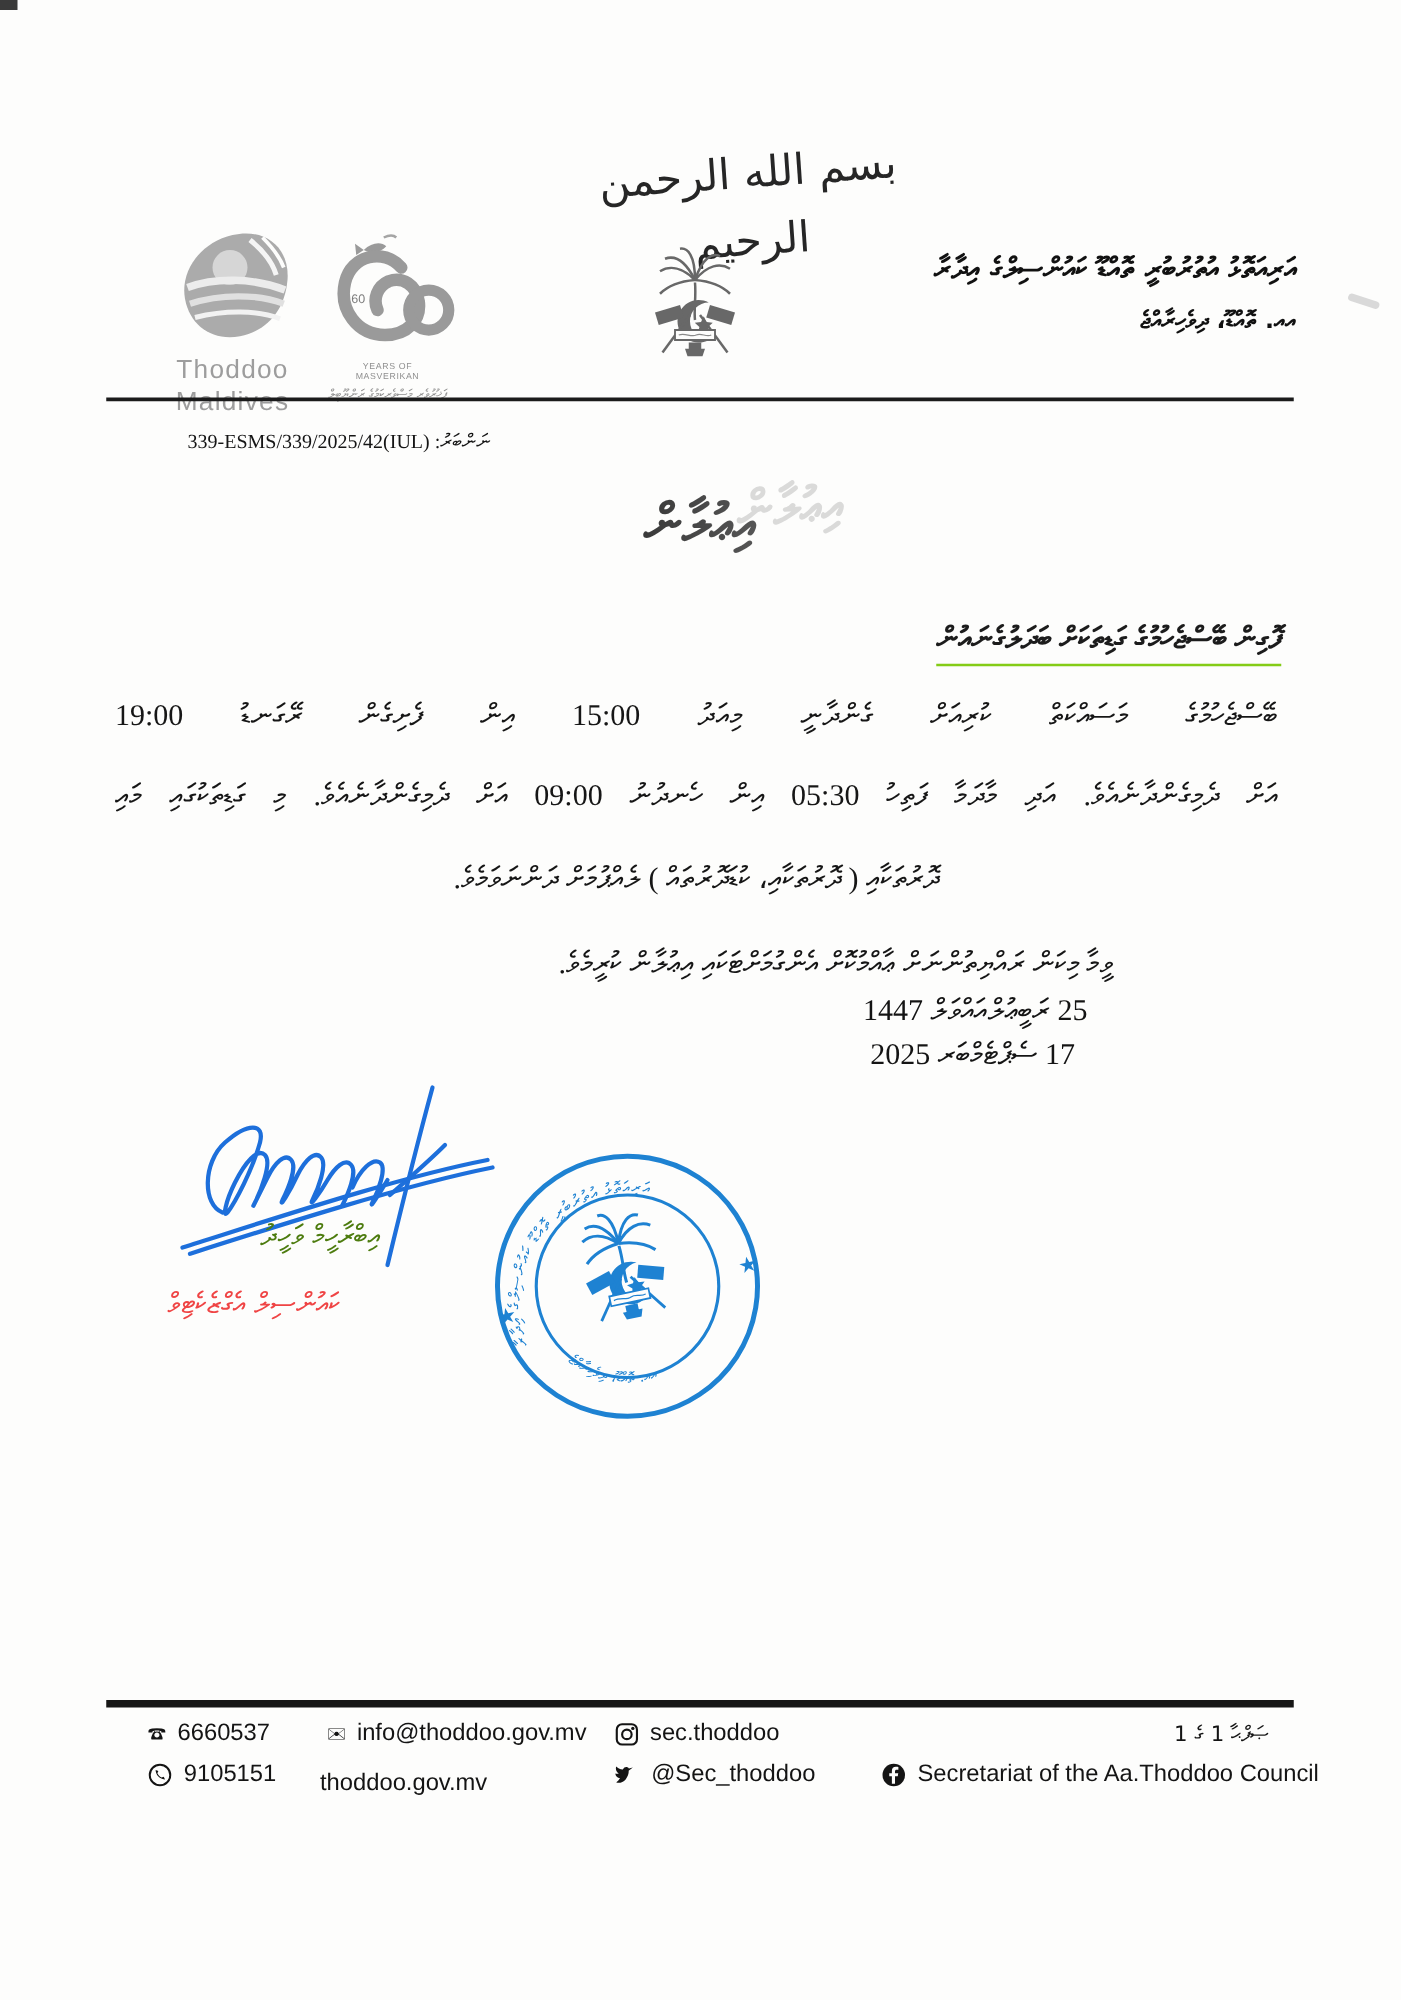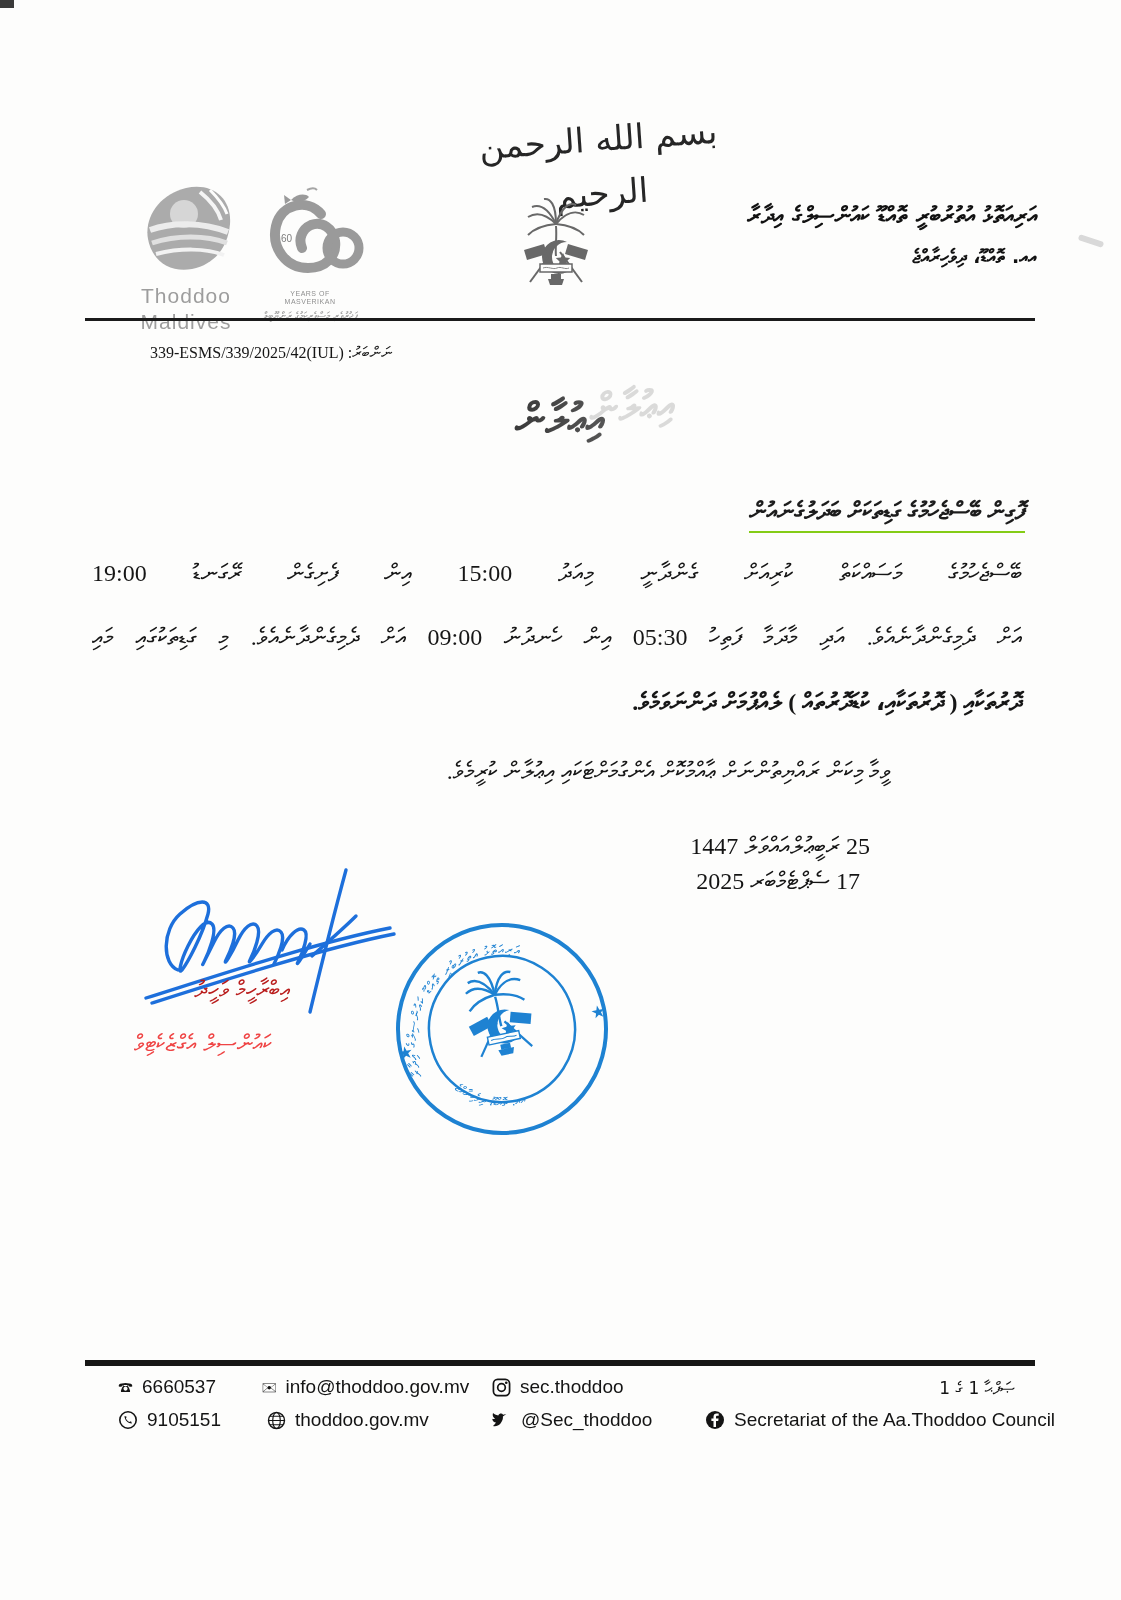--- a/index.html
+++ b/index.html
@@ -48,34 +48,34 @@
     font-size:24px;font-weight:bold;padding-right:12px;
     font-family:"Liberation Serif","DejaVu Sans",serif;
   }
   .subject span{border-bottom:2px solid #84cc16;padding-bottom:7px;}
   .bline{
     position:absolute;left:92px;width:930px;direction:rtl;
     font-family:"Liberation Serif","DejaVu Sans",serif;
     font-size:24px;color:#161616;white-space:nowrap;
   }
   .just{text-align:justify;text-align-last:justify;white-space:normal;}
-  .b1{top:560px;} .b2{top:624px;} .b3{top:688px;text-align:right;font-weight:bold;}
+  .b1{top:560px;} .b2{top:624px;} .b3{top:688px;text-align:center;}
   .closing{
     position:absolute;left:92px;top:758px;width:930px;direction:rtl;text-align:right;
     padding-right:132px;box-sizing:border-box;
     font-family:"Liberation Serif","DejaVu Sans",serif;font-size:24px;color:#161616;
   }
   .dates{
-    position:absolute;right:251px;top:833px;direction:rtl;text-align:right;
+    position:absolute;right:251px;top:796px;direction:rtl;text-align:right;
     font-family:"Liberation Serif","DejaVu Sans",serif;font-size:24px;color:#141414;
   }
   .dates .d2{margin-top:8px;padding-right:10px;text-align:right;}
   
   .signature-svg{position:absolute;left:132px;top:858px;}
-  .sig-name{position:absolute;left:130px;top:976px;width:225px;text-align:center;direction:rtl;font-size:23px;color:#b91c1c;}
+  .sig-name{position:absolute;left:144px;top:976px;width:225px;text-align:center;direction:rtl;font-size:23px;color:#4d7c0f;}
   .sig-title{position:absolute;left:134px;top:1030px;width:255px;text-align:left;direction:rtl;font-size:23px;color:#ef4444;}
   .stamp{position:absolute;left:383px;top:910px;transform:rotate(-12deg);}
   
   .foot-rule{position:absolute;left:85px;top:1360px;width:950px;height:6px;background:#161616;}
   .fitem{position:absolute;height:26px;display:flex;align-items:center;gap:9px;
          font-family:"Liberation Sans",sans-serif;font-size:19px;color:#141414;}
   .fglyph{font-size:21px;line-height:1;}
   .fpage{position:absolute;direction:rtl;font-size:17px;color:#141414;}
   .r1{top:1374px;} .r2{top:1407px;}
 </style>
@@ -235,21 +235,21 @@
       <circle cx="10" cy="10" r="8.2" stroke="#141414" stroke-width="1.6" fill="none"></circle>
       <path d="M6.5,6 c0,4 3.5,7.5 7.5,7.5 l-1,-2.2 -1.8,.6 c-1.5,-.7 -2.6,-1.8 -3.3,-3.3 l.8,-1.8 Z" fill="#141414"></path>
     </svg>
     <span>9105151</span>
   </div>
 
   <div class="fitem r1" style="left:262px;">
     <span class="fglyph">✉</span>
     <span>info@thoddoo.gov.mv</span>
   </div>
-  <div class="fitem r2" style="left:267px;">
+  <div class="fitem r2" style="left:256px;flex-direction:column;">
     <svg width="19" height="19" viewBox="0 0 20 20">
       <circle cx="10" cy="10" r="8.4" stroke="#141414" stroke-width="1.5" fill="none"></circle>
       <ellipse cx="10" cy="10" rx="4" ry="8.4" stroke="#141414" stroke-width="1.2" fill="none"></ellipse>
       <path d="M2,10 h16 M3.2,5.5 h13.6 M3.2,14.5 h13.6" stroke="#141414" stroke-width="1.2"></path>
     </svg>
     <span>thoddoo.gov.mv</span>
   </div>
 
   <div class="fitem r1" style="left:492px;">
     <svg width="19" height="19" viewBox="0 0 20 20">

